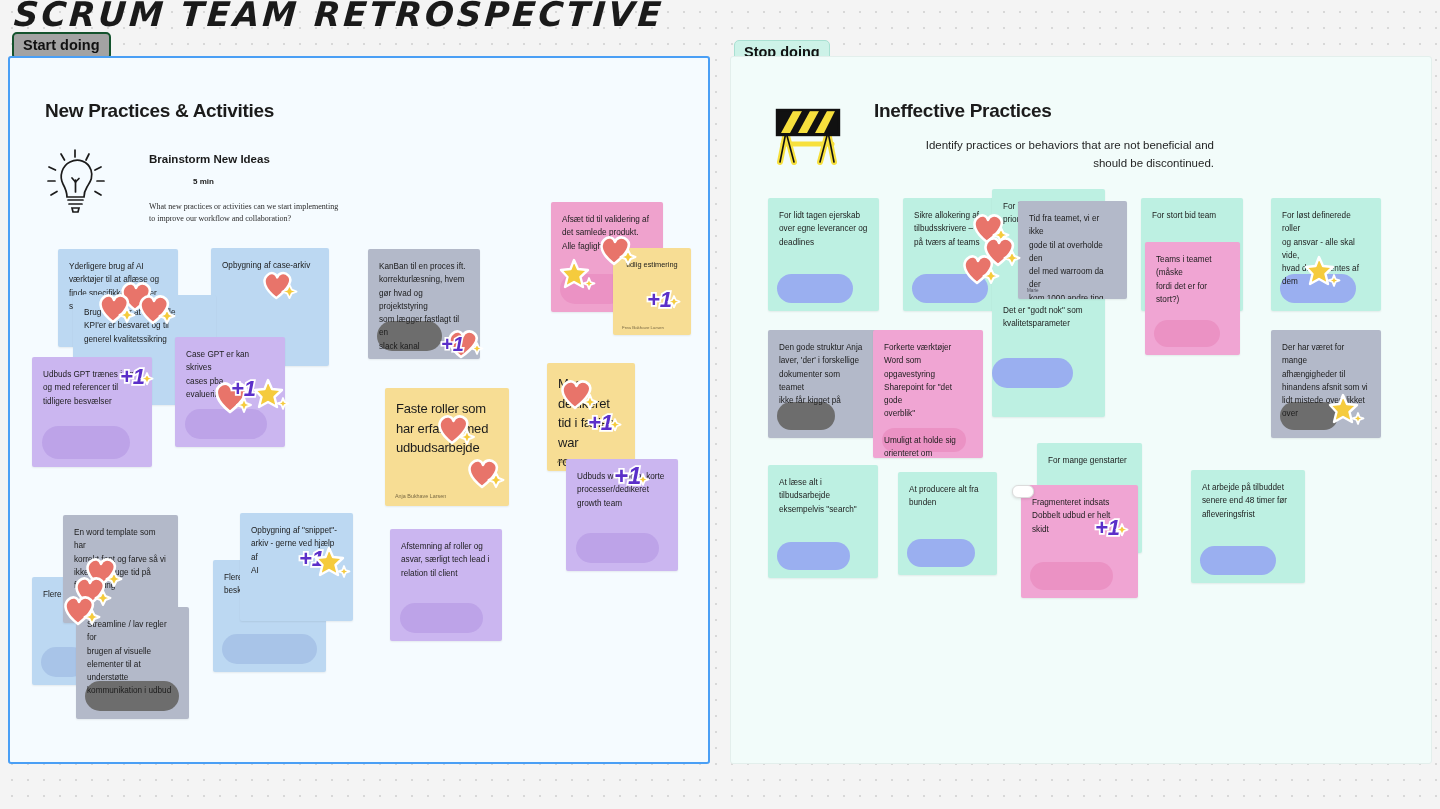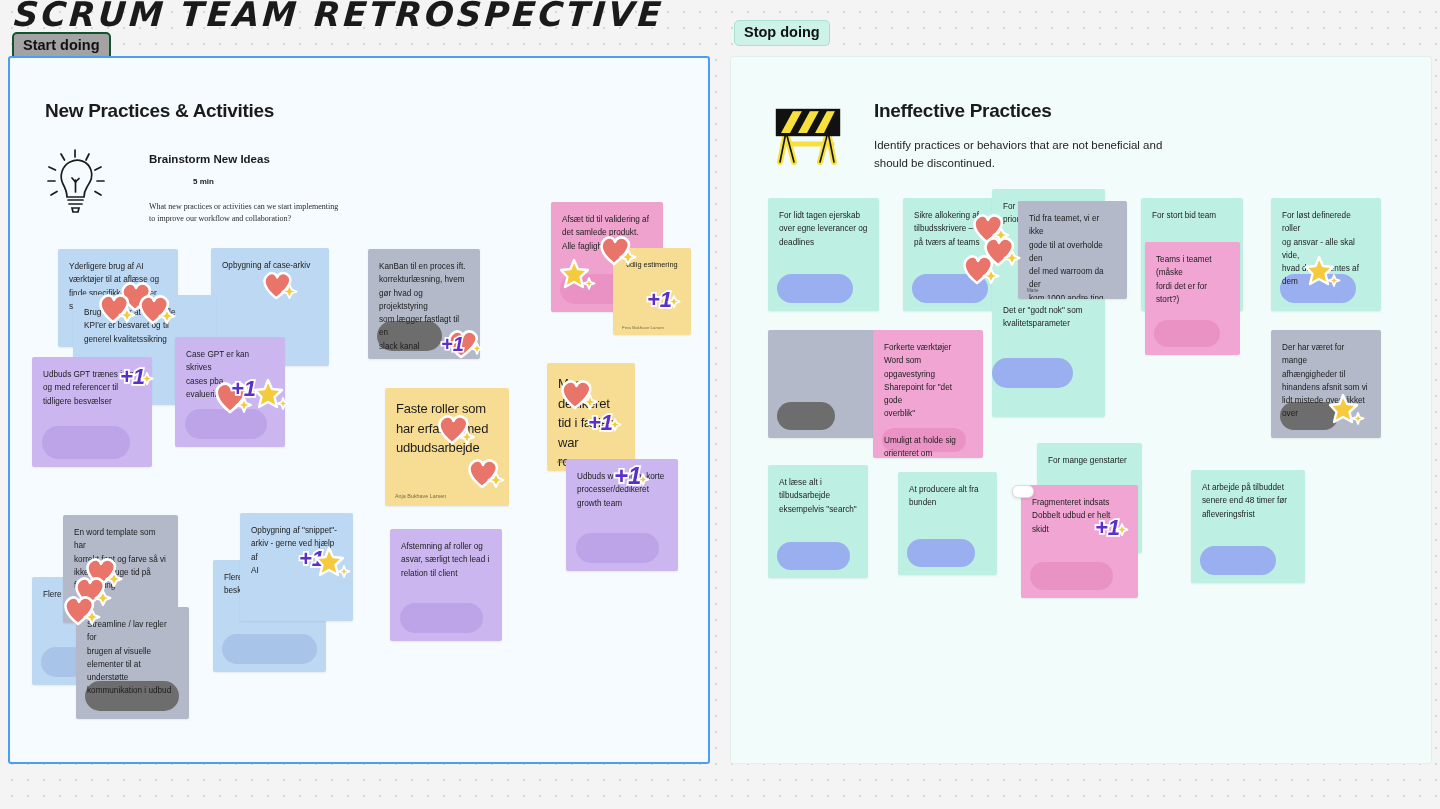--- a/index.html
+++ b/index.html
@@ -61,21 +61,21 @@
     border: 2px solid #14532d;
   }
 
   #frame-stop-doing {
     left: 730px; top: 56px;
     width: 702px; height: 708px;
     background: #f2fcfa;
     border: 1px solid #e3efec;
   }
   #label-stop-doing {
-    left: 734px; top: 20px;
+    left: 734px; top: 40px;
     background: #cdf2e8;
     border: 1px solid #a9e0d2;
     text-align: center;
   }
 
   
   .frame-heading {
     position: absolute;
     font-size: 19px;
     font-weight: 700;
@@ -238,21 +238,21 @@
     <g fill="#f7e03d">
       <polygon points="9,29 21,7 30,7 18,29"></polygon>
       <polygon points="26,29 38,7 47,7 35,29"></polygon>
       <polygon points="43,29 55,7 63,7 52,29"></polygon>
     </g>
     <rect x="5" y="6" width="62" height="25" fill="none" stroke="#111" stroke-width="2.4"></rect>
   </svg>
 </div>
 
 <div class="frame-heading" style="left:874px; top:100px;">Ineffective Practices</div>
-<div class="frame-desc" style="left:874px; top:137px; width:340px; white-space:pre-line;">Identify practices or behaviors that are not beneficial and
+<div class="frame-desc" style="left:874px; top:137px; width:340px; white-space:pre-line;text-align:right;">Identify practices or behaviors that are not beneficial and
 should be discontinued.</div>
 
 <div class="note c-blue" style="left:58px; top:249px; width:120px; height:98px; z-index:2;">
   <div class="txt">Yderligere brug af AI
 værktøjer til at aflæse og
 finde specifikke krav der
 skal besvares</div>
 </div>
 
 <div class="note c-blue" style="left:73px; top:295px; width:143px; height:110px; z-index:3;">
@@ -412,40 +412,44 @@
 <div class="note c-gray" style="left:1271px; top:330px; width:110px; height:108px; z-index:2;">
   <div class="txt">Der har været for mange
 afhængigheder til
 hinandens afsnit som vi
 lidt mistede overblikket
 over</div>
   <div class="blob b-gray" style="left:9px; bottom:8px; width:58px; height:28px;"></div>
 </div>
 
 <div class="note c-gray" style="left:768px; top:330px; width:110px; height:108px; z-index:2;">
+  <div class="txt">Den gode struktur Anja
+laver, 'der' i forskellige
+dokumenter som teamet
+ikke får kigget på</div>
   <div class="blob b-gray" style="left:9px; bottom:8px; width:58px; height:28px;"></div>
 </div>
 
 <div class="note c-pink2" style="left:873px; top:330px; width:110px; height:128px; z-index:3;">
   <div class="txt">Forkerte værktøjer
 Word som opgavestyring
 Sharepoint for "det gode
 overblik"
 
 Umuligt at holde sig
 orienteret om
 opdateringer.</div>
   <div class="blob b-pink" style="left:9px; bottom:6px; width:84px; height:24px;"></div>
 </div>
 
 <div class="note c-mint" style="left:992px; top:355px; width:81px; height:38px; z-index:3; padding:0; box-shadow:none;">
   <div class="blob b-mint" style="left:0px; top:3px; width:81px; height:30px;"></div>
 </div>
 
-<div class="note c-mint" style="left:768px; top:465px; width:100px; height:113px; z-index:2;">
+<div class="note c-mint" style="left:768px; top:465px; width:110px; height:113px; z-index:2;">
   <div class="txt">At læse alt i tilbudsarbejde
 eksempelvis "search"</div>
   <div class="blob b-mint" style="left:9px; bottom:8px; width:73px; height:28px;"></div>
 </div>
 
 <div class="note c-mint" style="left:898px; top:472px; width:99px; height:103px; z-index:2;">
   <div class="txt">At producere alt fra
 bunden</div>
   <div class="blob b-mint" style="left:9px; bottom:8px; width:68px; height:28px;"></div>
 </div>

